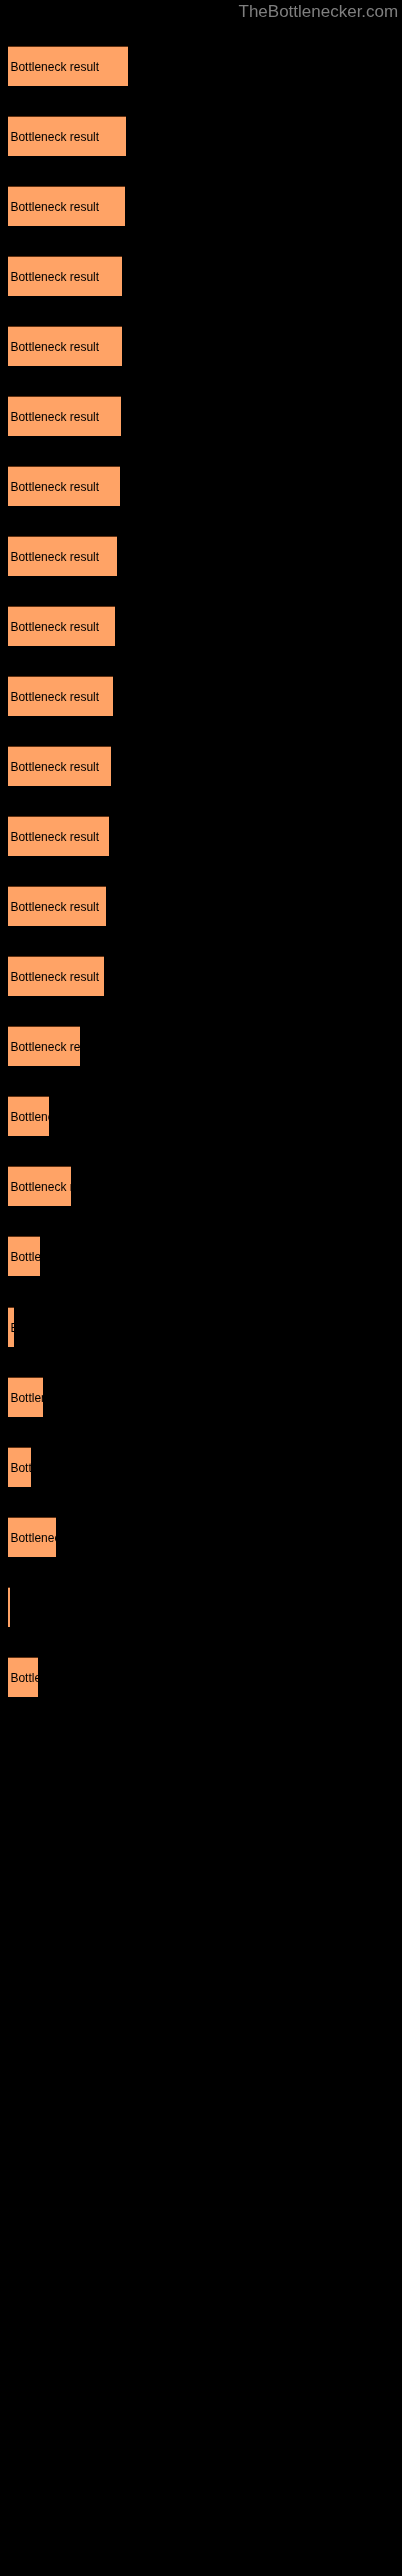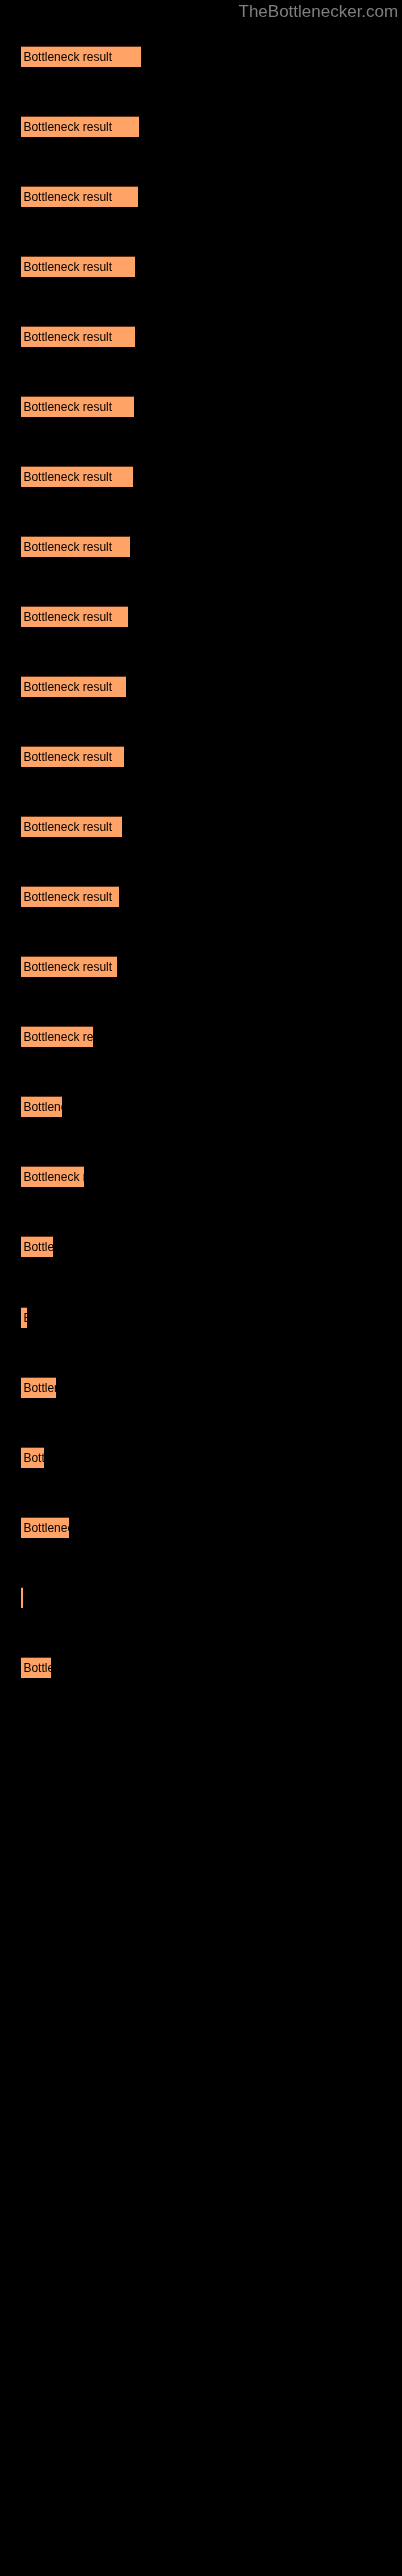--- a/index.html
+++ b/index.html
@@ -35,22 +35,22 @@
   }
 
   .bar-row {
     position: absolute;
     left: 0;
     width: 403px;
   }
 
   .bar {
     position: absolute;
-    left: 21px;
-    height: 21px;
+    left: 8px;
+    height: 40px;
     background: #ffa366;
     border-top: 1.6px solid #5e2f10;
     box-sizing: border-box;
     overflow: hidden;
     white-space: nowrap;
   }
 
   .bar-label {
     position: absolute;
     left: 2.4px;

